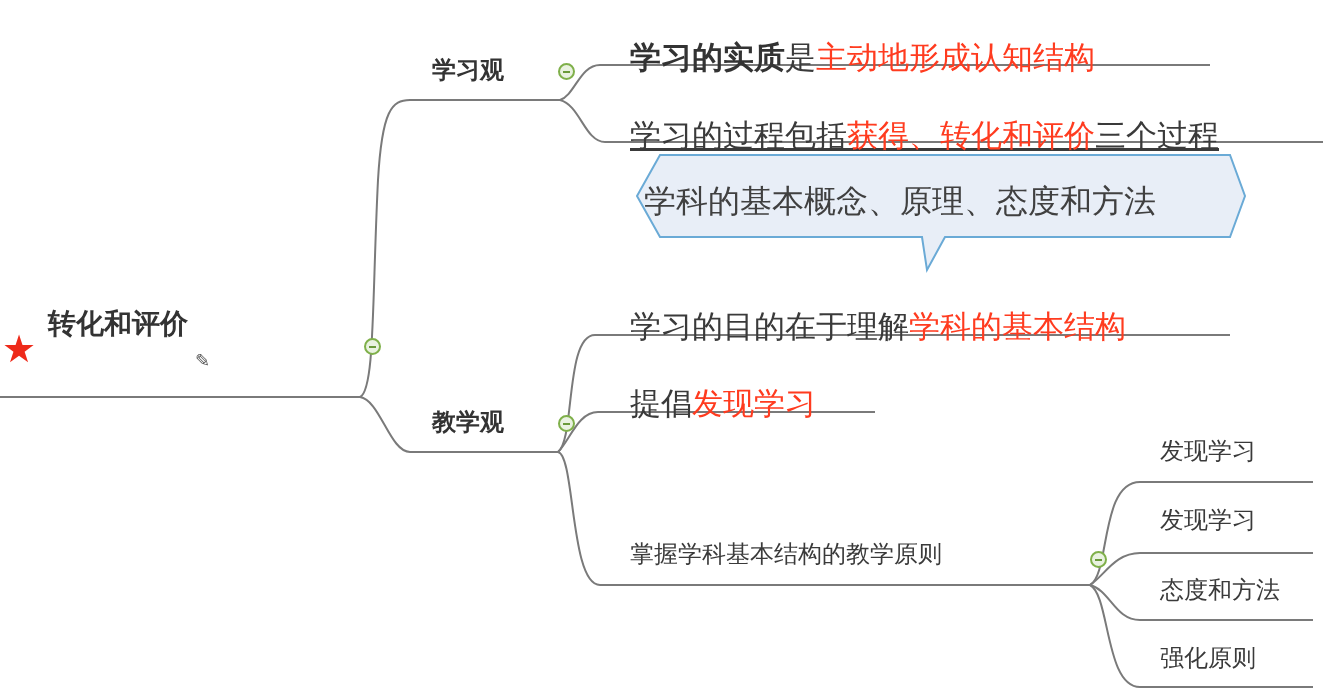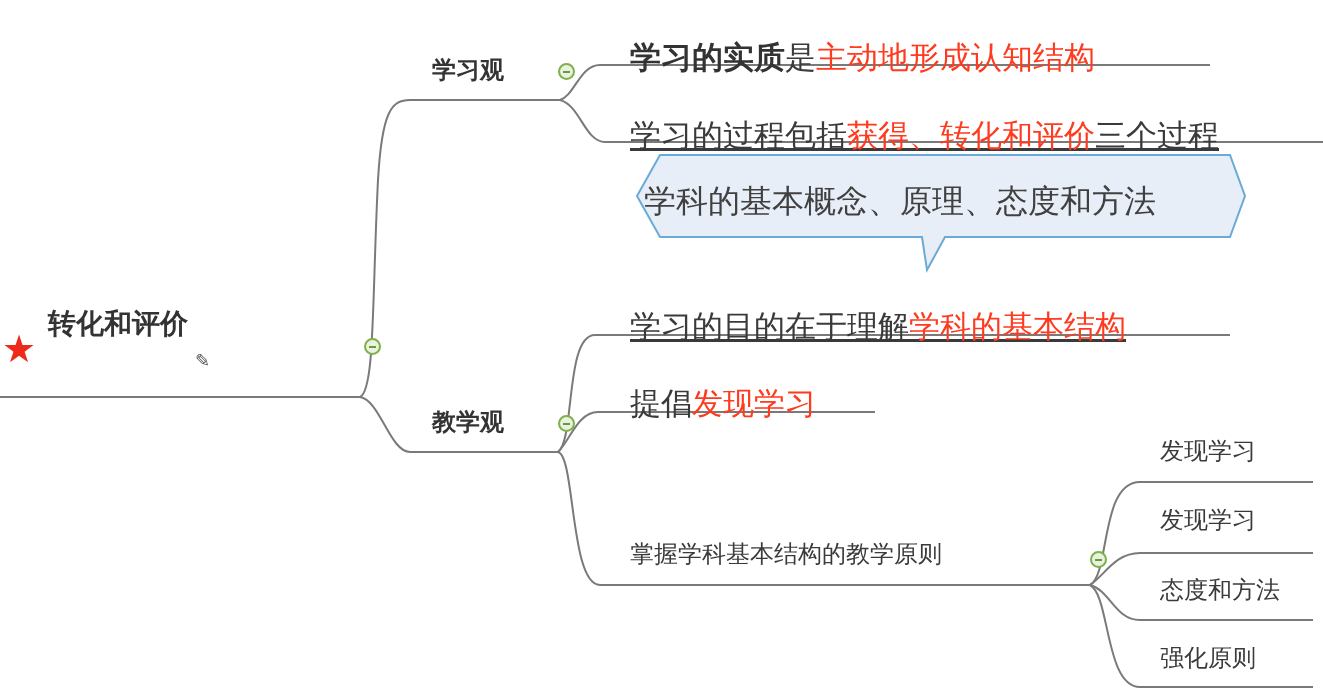--- a/index.html
+++ b/index.html
@@ -64,21 +64,21 @@
 
 <div class="node t30" style="left:630px; top:96px;text-decoration:underline;">
   <span>学习的过程包括</span><span class="red">获得、转化和评价</span><span>三个过程</span>
 </div>
 
 <div class="callout-text">学科的基本概念、原理、态度和方法</div>
 
 <div class="node bold t28" style="left:432px; top:410px;">教学观</div>
 <div class="collapse" style="left:558px; top:415px;"></div>
 
-<div class="node t30" style="left:630px; top:287px;text-decoration:underline;">
+<div class="node t30" style="left:630px; top:287px;">
   <span>学习的目的在于理解</span><span class="red">学科的基本结构</span>
 </div>
 
 <div class="node t30" style="left:630px; top:366px;font-family:Liberation Mono, monospace;">
   <span>提倡</span><span class="red">发现学习</span>
 </div>
 
 <div class="node t28" style="left:630px; top:542px;">掌握学科基本结构的教学原则</div>
 <div class="collapse" style="left:1090px; top:551px;"></div>
 

